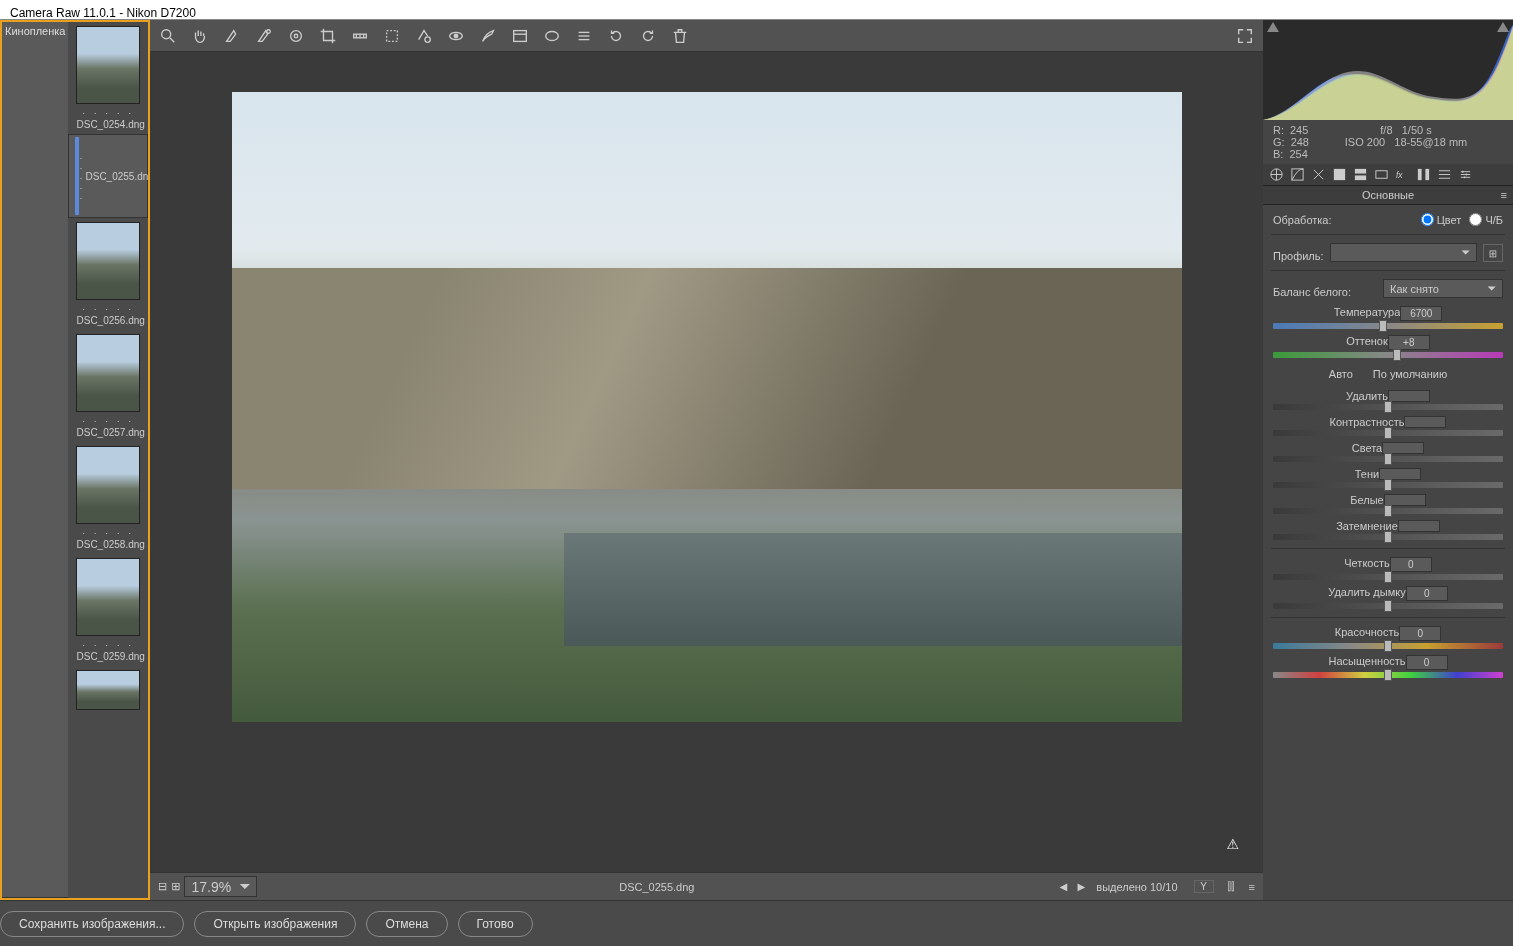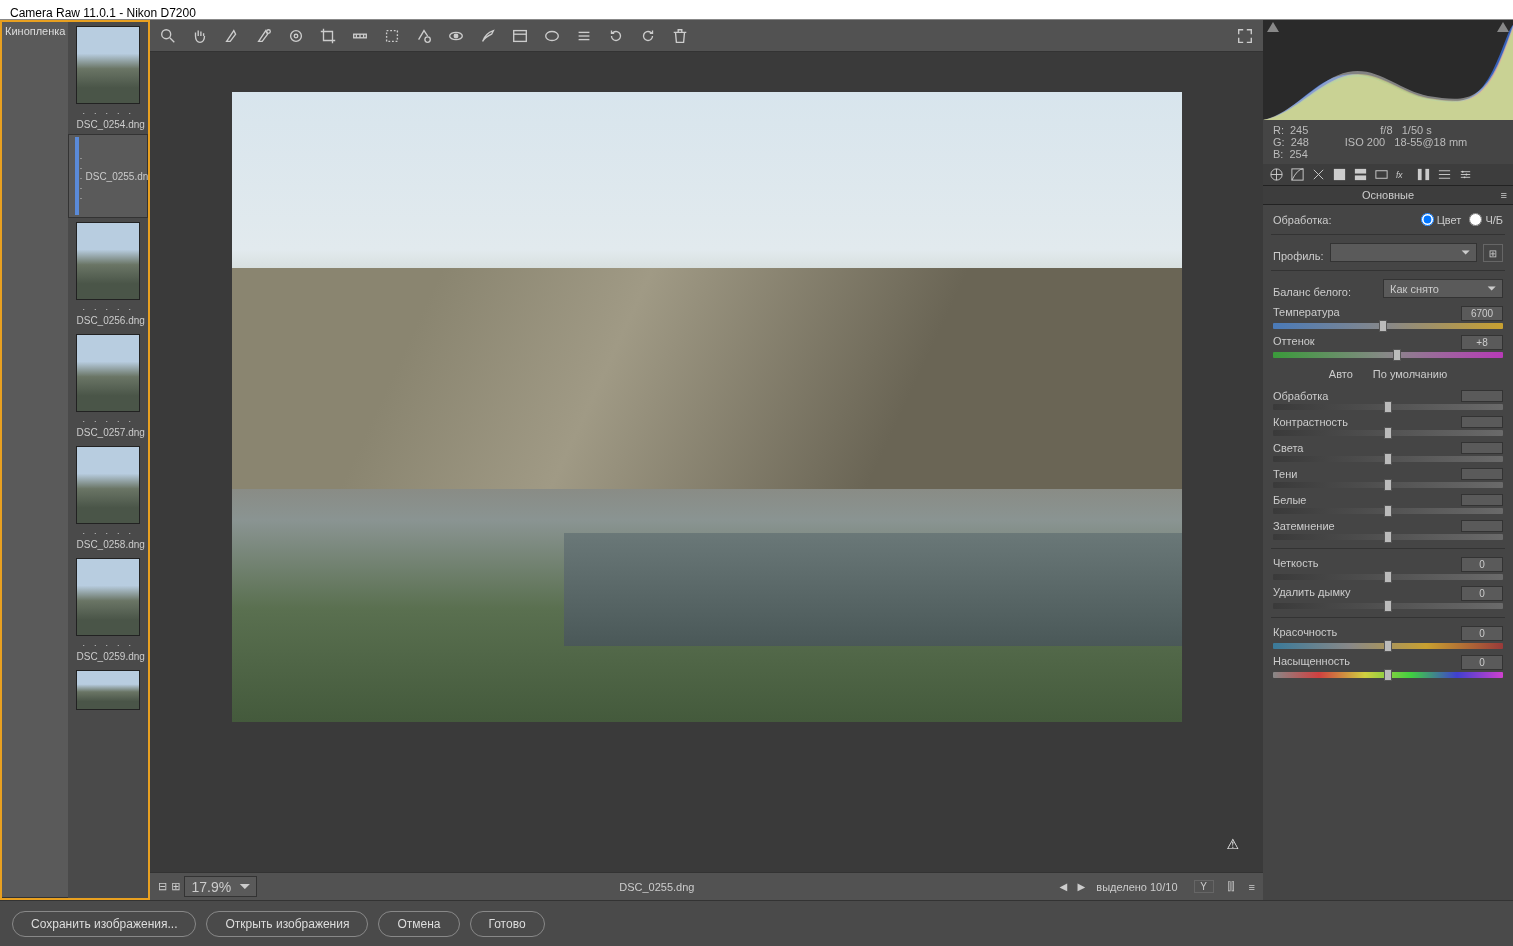--- a/index.html
+++ b/index.html
@@ -23,42 +23,42 @@
 .preview-img{width:950px;height:630px;background:linear-gradient(to bottom,#d8e5ed 0%,#e2eaee 25%,#a8b09a 42%,#887f72 55%,#8a9492 68%,#5a7050 82%,#445a3c 100%);position:relative;overflow:hidden}
 .preview-img::before{content:"";position:absolute;top:28%;left:0;right:0;height:35%;background:linear-gradient(115deg,#8a8570 20%,#a09a85 40%,#6a6555 70%)}
 .preview-img::after{content:"";position:absolute;bottom:12%;left:35%;right:0;height:18%;background:linear-gradient(to bottom,#6a7878,#4a5858)}
 .warn-badge{position:absolute;bottom:20px;right:24px;color:#fff;font-size:14px}
 .bottombar{height:28px;background:#525252;display:flex;align-items:center;padding:0 8px;gap:8px;color:#ccc;font-size:11px;border-top:1px solid #333}
 .zoom-box{display:flex;align-items:center;gap:4px}
 .zoom-sel{background:#5a5a5a;border:1px solid #333;color:#ccc;padding:1px 6px;font-size:14px;display:flex;align-items:center;gap:8px}
 .bb-center{flex:1;text-align:center}
 .nav-arrows{display:flex;align-items:center;gap:4px}
 .nav-btn{width:14px;height:14px;display:flex;align-items:center;justify-content:center;font-size:10px;cursor:pointer}
-.footer{height:46px;background:#4a4a4a;display:flex;align-items:center;padding:0 12px;gap:10px;border-top:1px solid #333}
+.footer{height:46px;background:#4a4a4a;display:flex;align-items:center;padding:0 0;gap:10px;border-top:1px solid #333}
 .btn{background:#4a4a4a;border:1px solid #888;border-radius:14px;color:#ddd;font-size:12px;padding:5px 18px;cursor:pointer}
 .footer-link{color:#bbb;font-size:11px;text-decoration:underline;cursor:pointer;flex:1;text-align:center}
 .rpanel{width:250px;background:#454545;display:flex;flex-direction:column;color:#ccc;font-size:11px}
 .histogram{height:100px;background:#2a2a2a;position:relative;overflow:hidden}
 .histogram svg{width:100%;height:100%}
 .hist-tri{position:absolute;top:2px;width:0;height:0;border-left:6px solid transparent;border-right:6px solid transparent;border-bottom:10px solid #888}
 .meta{padding:4px 10px;font-size:11px;color:#bbb;display:flex;justify-content:space-between}
 .meta-l div{display:flex;gap:6px}
 .meta-r{text-align:center;flex:1}
 .tabs{height:22px;background:#3d3d3d;display:flex;align-items:center;padding:0 6px;gap:6px;border-bottom:1px solid #222}
 .tabs svg{width:15px;height:15px;fill:#ccc;cursor:pointer}
 .panel-title{background:#3d3d3d;text-align:center;padding:3px;font-size:11px;position:relative;border-bottom:1px solid #222}
 .panel-title::after{content:"≡";position:absolute;right:6px}
 .panel-body{padding:8px 10px;flex:1;overflow:auto}
 .row{display:flex;align-items:flex-end;justify-content:space-between;margin-bottom:8px;gap:6px;font-size:11px}
 .radio-grp{display:flex;gap:8px;align-items:center}
 .radio-grp label{display:flex;align-items:center;gap:3px}
 .sel{background:#5a5a5a;border:1px solid #333;color:#ccc;padding:2px 6px;font-size:11px;flex:1;display:flex;justify-content:space-between;align-items:center}
 .grid-btn{width:20px;height:18px;border:1px solid #666;display:flex;align-items:center;justify-content:center;font-size:10px}
 .slider-row{margin-bottom:6px}
-.slider-head{display:flex;justify-content:space-between;font-size:11px;margin-bottom:2px}
+.slider-head{display:flex;justify-content:center;font-size:11px;margin-bottom:2px}
 .slider-val{background:#5a5a5a;border:1px solid #333;width:42px;text-align:center;padding:1px;font-size:10px}
 .slider-track{height:6px;background:linear-gradient(to right,#3a3a3a,#6a6a6a);position:relative;border-radius:1px}
 .slider-track.temp{background:linear-gradient(to right,#4a7ab8,#888,#c8a030)}
 .slider-track.tint{background:linear-gradient(to right,#3a9a3a,#888,#b83ab8)}
 .slider-track.vib{background:linear-gradient(to right,#3a7a9a,#888,#c8a030,#9a3a3a)}
 .slider-track.sat{background:linear-gradient(to right,#888,#d04040,#d0d040,#40d040,#4040d0,#d040d0)}
 .slider-thumb{position:absolute;top:-3px;width:8px;height:12px;background:#bbb;border:1px solid #555;transform:translateX(-50%)}
 .links-row{display:flex;justify-content:center;gap:20px;margin:10px 0}
 .links-row span{cursor:pointer;font-size:11px}
 .divider{height:1px;background:#333;margin:8px -2px}
@@ -363,21 +363,21 @@
         <div class="slider-track tint">
             <div class="slider-thumb" style="left:54%"></div>
           </div>
       </div>
       <div class="links-row">
         <span>Авто</span>
         <span>По умолчанию</span>
       </div>
       <div class="slider-row">
           <div class="slider-head">
-            <span>Обработка</span>
+            <span>Удалить</span>
             <div class="slider-val"></div>
           </div>
           <div class="slider-track">
             <div class="slider-thumb" style="left:50%"></div>
           </div>
         </div>
       <div class="slider-row">
           <div class="slider-head">
             <span>Контрастность</span>
             <div class="slider-val"></div>

